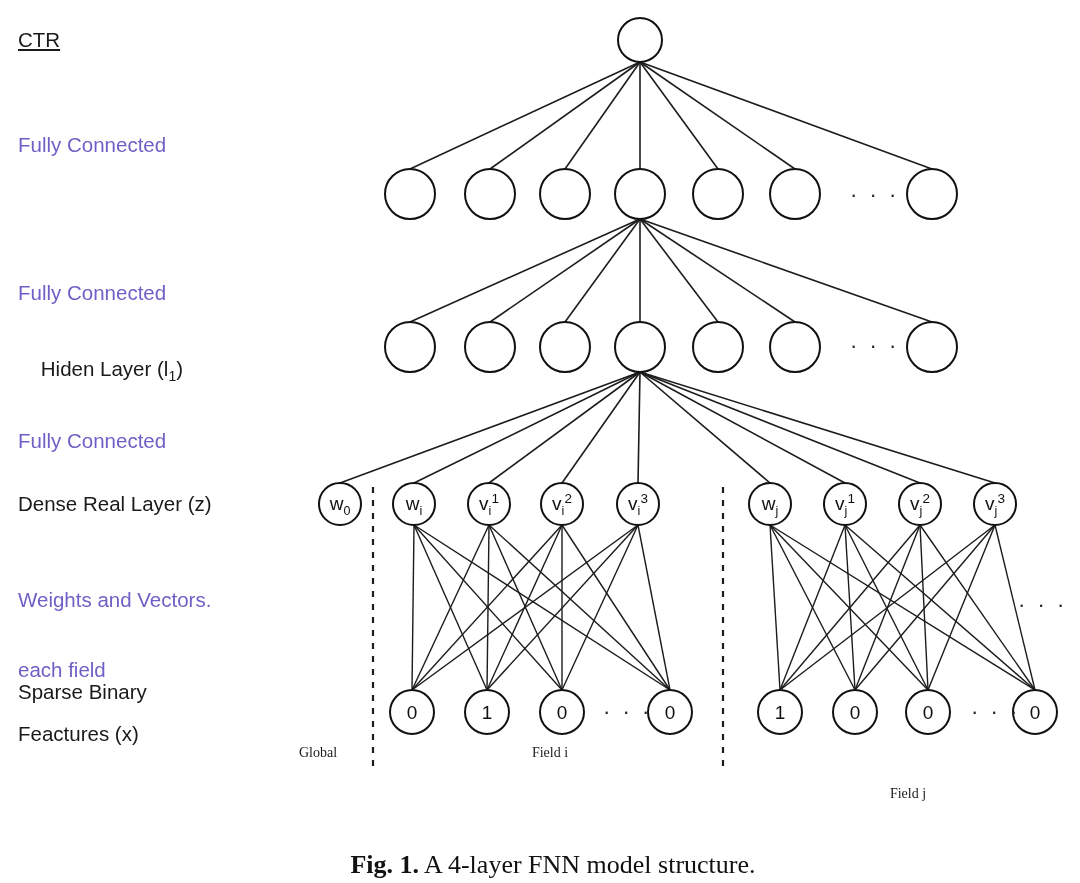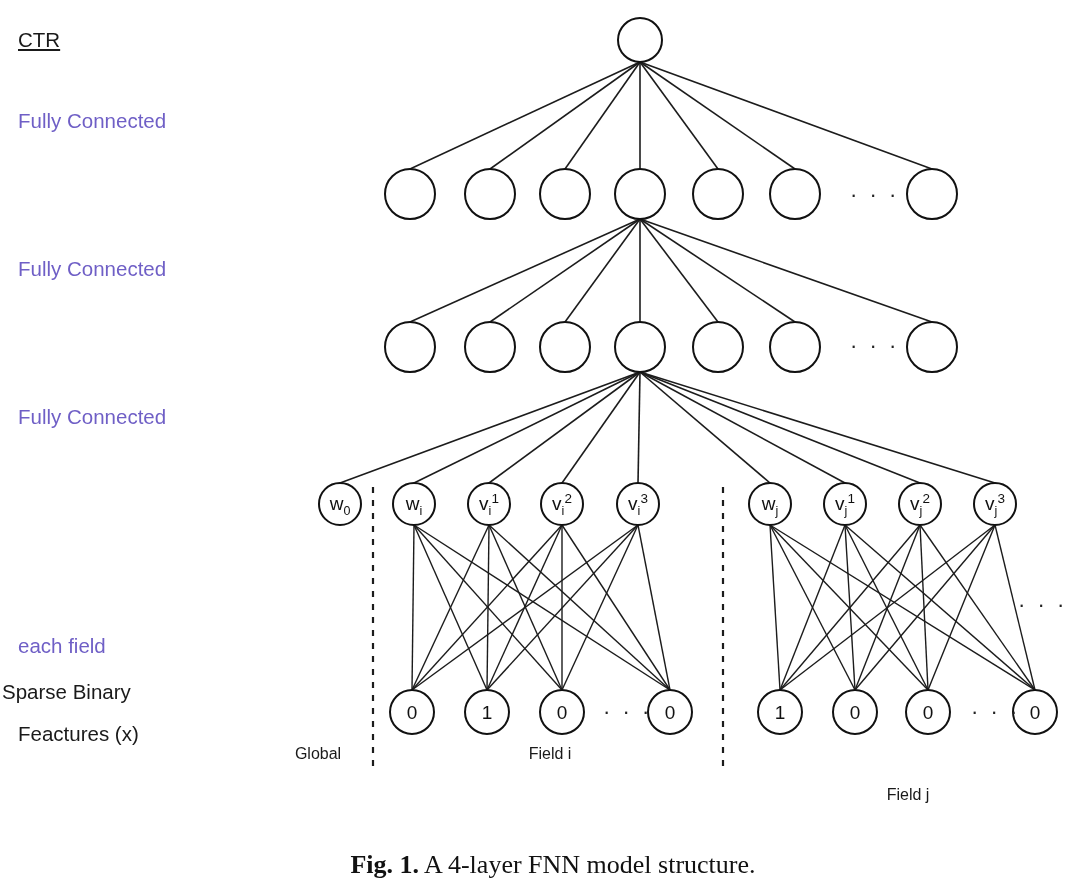--- a/index.html
+++ b/index.html
@@ -28,40 +28,40 @@
     display: block;
   }
   .lbl {
     position: absolute;
     font-family: "Liberation Sans", sans-serif;
     font-size: 20.5px;
     line-height: 27px;
     white-space: pre;
     color: #1a1a1a;
   }
-  .lbl.accent { color: #6f5fc6; }
+  .lbl.accent { color: #6f5fc6; margin-top: 24px; }
   .caption {
     position: absolute;
     left: 0;
     top: 820px;
     width: 1080px;
     text-align: center;
     font-family: "Liberation Serif", serif;
     font-size: 26px;
     color: #111111;
     white-space: pre;
   }
   .caption .cap-head {
     font-weight: bold;
     margin-top: 43px;
   }
   .grp-lbl {
     position: absolute;
-    font-family: Liberation Sans, sans-serif;
-    font-size: 16px;
+    font-family: Liberation Serif, serif;
+    font-size: 14px;
     color: #1a1a1a;
     white-space: pre;
     text-align: center;
   }
   svg text {
     font-family: "Liberation Sans", sans-serif;
     fill: #111111;
   }
   .node-txt { font-size: 19px; }
   .node-sub { font-size: 12.5px; }
@@ -205,23 +205,28 @@
         <circle cx="928" cy="712" r="22" fill="#ffffff" stroke="#111111" stroke-width="2"></circle>
         <text x="928" y="718.5" text-anchor="middle" class="node-txt">0</text>
         <circle cx="1035" cy="712" r="22" fill="#ffffff" stroke="#111111" stroke-width="2"></circle>
         <text x="1035" y="718.5" text-anchor="middle" class="node-txt">0</text>
       </g>
   </svg>
 
   <div class="lbl" style="left:18px; top:26px;text-decoration:underline;">CTR</div>
   <div class="lbl accent" style="left:18px; top:107px;">Fully Connected</div>
   <div class="lbl accent" style="left:18px; top:255px;">Fully Connected</div>
+  <div class="lbl" style="left:18px; top:328px;">
+    <span>Hiden Layer (l<sub style="font-size:14px">1</sub>)</span>
+  </div>
   <div class="lbl accent" style="left:18px; top:403px;">Fully Connected</div>
+  <div class="lbl" style="left:18px; top:490px;">Dense Real Layer (z)</div>
+  <div class="lbl accent" style="left:18px; top:562px;">Weights and Vectors.</div>
   <div class="lbl accent" style="left:18px; top:632px;">each field</div>
-  <div class="lbl" style="left:2px; top:678px;text-align:right;">Sparse Binary</div>
+  <div class="lbl" style="left:18px; top:678px;text-align:right;">Sparse Binary</div>
   <div class="lbl" style="left:18px; top:720px;text-align:center;">Feactures (x)</div>
 
   <div class="dots" style="left:850px; top:182px;">· · ·</div>
   <div class="dots" style="left:850px; top:333px;">· · ·</div>
   <div class="dots" style="left:1018px; top:592px;">· · ·</div>
   <div class="dots" style="left:603px; top:699px;">· · ·</div>
   <div class="dots" style="left:971px; top:699px;">· · ·</div>
 
   <div class="grp-lbl" style="left:268px; top:745px; width:100px;">Global</div>
   <div class="grp-lbl" style="left:490px; top:745px; width:120px;">Field i</div>

